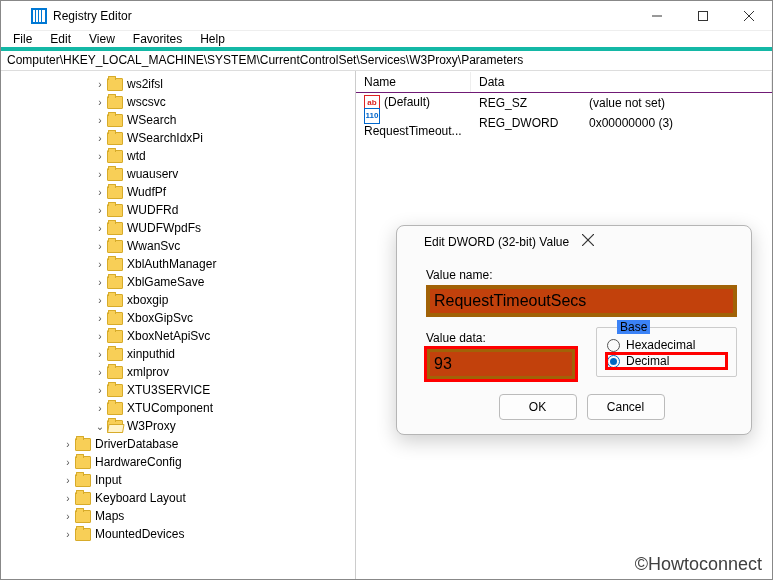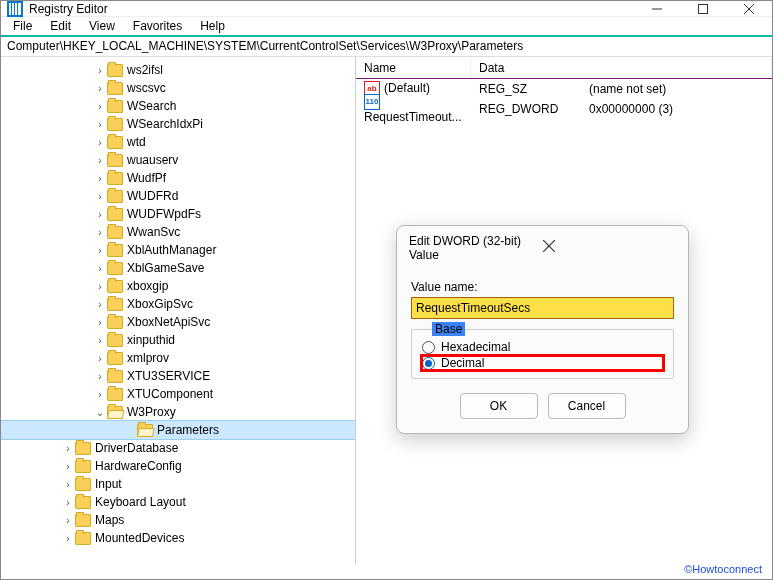--- a/index.html
+++ b/index.html
@@ -1,29 +1,29 @@
 <!DOCTYPE html>
 <html><head>
 <meta charset="utf-8">
 <style>
 * { box-sizing: border-box; margin: 0; padding: 0; font-family: "Segoe UI", Tahoma, sans-serif; font-size: 12px; }
 body { width: 773px; height: 580px; background: #fff; border: 1px solid #888; overflow: hidden; position: relative; }
 
 
-.titlebar { height: 16px; display: flex; align-items: center; padding-left: 6px; border-bottom: 1px solid #eee; }
+.titlebar { height: 30px; display: flex; align-items: center; padding-left: 6px; border-bottom: 1px solid #eee; margin-left: 24px; }
 .titlebar .app-icon { width: 16px; height: 16px; background: #0078d4; display: inline-block; margin-right: 6px; position: relative; }
 .titlebar .app-icon::before { content:""; position:absolute; left:2px; top:2px; right:2px; bottom:2px; background:#fff; }
 .titlebar .app-icon::after { content:""; position:absolute; left:7px; top:2px; width:1px; height:12px; background:#0078d4; box-shadow: -3px 0 #0078d4, 3px 0 #0078d4, 0 5px #0078d4 inset; }
 .titlebar .title { flex:1; }
 .winbtns { display:flex; height:100%; }
 .winbtn { width:46px; display:flex; align-items:center; justify-content:center; color:#333; }
 .winbtn svg { width:10px; height:10px; }
 
 
-.menubar { height:20px; display:flex; align-items:center; padding:0 4px; gap:2px; border-bottom:2px solid #14b8a6; }
+.menubar { height:20px; display:flex; align-items:center; padding:0 4px; gap:2px; border-bottom:4px solid #14b8a6; }
 .menubar span { padding:2px 8px; }
 
 
 .address { height:20px; padding:2px 6px; border-bottom:1px solid #ddd; white-space:nowrap; overflow:hidden; }
 
 
 .main { display:flex; height: calc(100% - 30px - 20px - 20px); }
 .tree { width: 355px; border-right:1px solid #ccc; overflow:auto; padding:4px 0 4px 0; }
 .list { flex:1; overflow:auto; }
 
@@ -44,43 +44,43 @@
 .col-name { width:115px; }
 .col-type { width:110px; }
 .col-data { flex:1; }
 .listrow { display:flex; height:20px; align-items:center; }
 .listrow .col-name, .listrow .col-type, .listrow .col-data { padding:2px 8px; }
 .val-icon { width:16px; height:16px; margin-right:4px; display:inline-block; vertical-align:middle; border:1px solid #888; background:#fff; position:relative; font-size:8px; font-weight:bold; text-align:center; line-height:13px; }
 .val-icon.str { border-color:#d22; color:#d22; }
 .val-icon.bin { border-color:#06c; color:#06c; }
 
 
-.dialog { position:absolute; left:395px; top:224px; width:293px; background:#fbfbfb; border:1px solid #b5b5b5; border-radius:8px; box-shadow:0 6px 20px rgba(0,0,0,0.2); }
+.dialog { position:absolute; left:395px; top:224px; width:356px; background:#fbfbfb; border:1px solid #b5b5b5; border-radius:8px; box-shadow:0 6px 20px rgba(0,0,0,0.2);padding-left:15px; }
 .dlg-title { display:flex; align-items:center; padding:8px 12px; }
 .dlg-title span { flex:1; }
 .dlg-close { width:16px; height:16px; color:#333; }
 .dlg-body { padding:6px 14px 14px; }
 .dlg-label { margin:4px 0 3px; }
-.dlg-input { width:100%; border:1px solid #a16207; background:#fde047; padding:3px 4px; font-size:12px; outline:none; }
+.dlg-input { width:100%; border:4px solid #a16207; background:#c2410c; padding:3px 4px; font-size:16px; outline:none; }
 .dlg-row { display:flex; gap:20px; margin-top:10px; }
 .dlg-col-left { width:150px; }
 .fieldset { position:relative; border:1px solid #ccc; padding:8px 10px 6px; border-radius:2px; }
 .fieldset .legend { position:absolute; top:-8px; left:20px; background:#3b82f6; padding:0 3px; }
 .radio { display:flex; align-items:center; gap:6px; margin:2px 0; }
 .radio .dot { width:13px; height:13px; border:1px solid #555; border-radius:50%; display:inline-flex; align-items:center; justify-content:center; }
 .radio.checked .dot::after { content:""; width:7px; height:7px; background:#0067c0; border-radius:50%; }
 .radio.checked .dot { border-color:#0067c0; }
 .dlg-btns { display:flex; justify-content:center; gap:10px; margin-top:14px; }
 .dlg-btn { min-width:78px; padding:5px 10px; border:1px solid #bbb; background:#fdfdfd; border-radius:4px; text-align:center; }
 
 
 .hl { outline:3px solid #ff0000; outline-offset:-1px; }
 
 
-.watermark { position:absolute; right:10px; bottom:4px; color:#1d4ed8; font-size:11px; }
+.watermark { position:absolute; right:10px; bottom:4px; color:#404040; font-size:18px; }
 
 
 .tree::-webkit-scrollbar { width:16px; }
 .tree::-webkit-scrollbar-thumb { background:#c8c8c8; border-radius:2px; }
 .tree::-webkit-scrollbar-track { background:#f0f0f0; }
 </style>
 </head>
 <body>
 
 <div class="titlebar">
@@ -271,28 +271,20 @@
             <span class="folder-icon"></span>
             <span>XTUComponent</span>
           </div>
         </li>
         <li>
           <div class="node">
             <span class="indent" style="width:92px"></span>
             <span class="toggle">⌄</span>
             <span class="folder-icon open"></span>
             <span>W3Proxy</span>
-          </div>
-        </li>
-        <li>
-          <div class="node sel">
-            <span class="indent" style="width:122px"></span>
-            <span class="toggle"></span>
-            <span class="folder-icon open"></span>
-            <span>Parameters</span>
           </div>
         </li>
         <li>
           <div class="node">
             <span class="indent" style="width:60px"></span>
             <span class="toggle">›</span>
             <span class="folder-icon"></span>
             <span>DriverDatabase</span>
           </div>
         </li>
@@ -341,21 +333,21 @@
 
   <div class="list">
     <div class="listhdr">
       <div class="col-name">Name</div>
       <div class="col-data">Data</div>
     </div>
     <div id="list-rows">
         <div class="listrow">
           <div class="col-name"><span class="val-icon str">ab</span><span>(Default)</span></div>
           <div class="col-type">REG_SZ</div>
-          <div class="col-data">(name not set)</div>
+          <div class="col-data">(value not set)</div>
         </div>
         <div class="listrow">
           <div class="col-name"><span class="val-icon bin">110</span><span>RequestTimeout...</span></div>
           <div class="col-type">REG_DWORD</div>
           <div class="col-data">0x00000000 (3)</div>
         </div>
       </div>
   </div>
 
 </div>
@@ -367,20 +359,24 @@
       <svg viewBox="0 0 10 10" width="12" height="12">
           <line x1="0" y1="0" x2="10" y2="10" stroke="#333"></line>
           <line x1="10" y1="0" x2="0" y2="10" stroke="#333"></line>
         </svg>
     </span>
   </div>
   <div class="dlg-body">
     <div class="dlg-label">Value name:</div>
     <input class="dlg-input" readonly="" value="RequestTimeoutSecs" style="">
     <div class="dlg-row">
+      <div class="dlg-col-left">
+        <div class="dlg-label">Value data:</div>
+        <input class="dlg-input hl" value="93" style="">
+      </div>
       <div style="flex:1;">
         <div class="fieldset">
           <span class="legend">Base</span>
           <div class="radio">
             <span class="dot"></span>
             <span>Hexadecimal</span>
           </div>
           <div class="radio checked hl">
             <span class="dot"></span>
             <span>Decimal</span>

